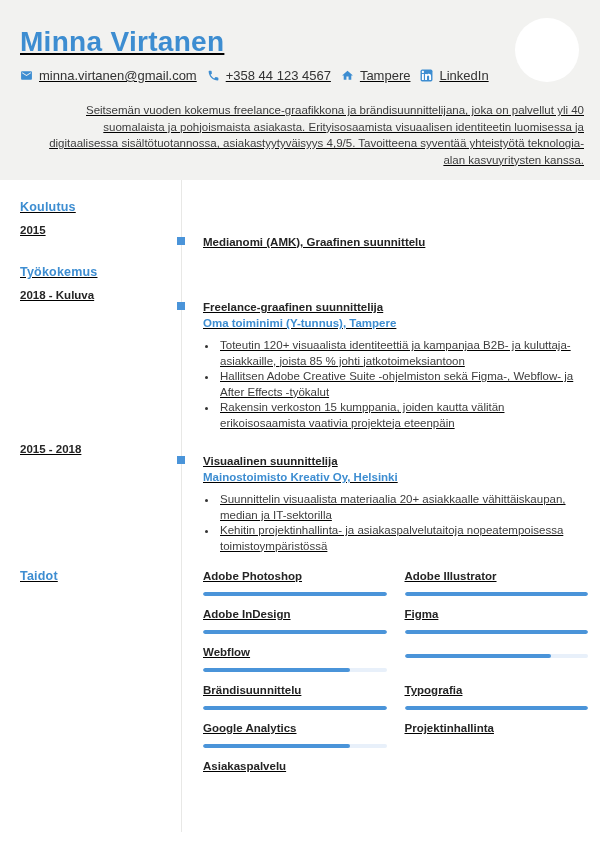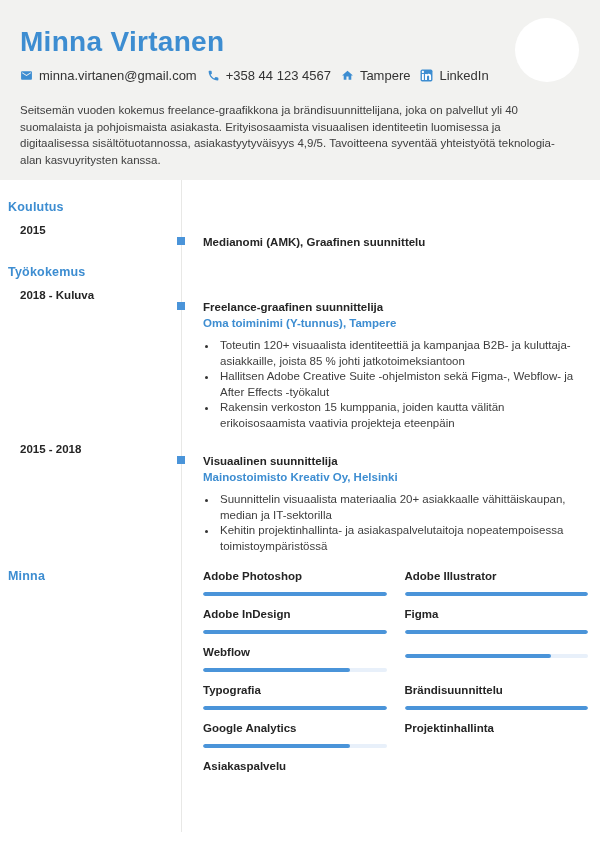--- a/index.html
+++ b/index.html
@@ -1,19 +1,20 @@
 <!DOCTYPE html>
 <html style="--accent: #3d8dd1; --header-bg: #f2f2f0; --page-bg: #ffffff; --avatar-bg: #ffffff; --bar-fill: #4a94d9; --bar-track: #e8f0fa; --divider: #e8e8e6; --text: #3d3d3d; --text-strong: #252525;"><head>
 <meta charset="utf-8">
 <style>
   html,body { margin:0; padding:0; background:#fff; }
   .page {
     position:relative; width:600px; height:848px; overflow:hidden;
     background:var(--page-bg,#fff);
     font-family:"Liberation Sans", sans-serif;
+    text-decoration:underline;
     -webkit-font-smoothing:antialiased;
   }
   
   .header {
     position:relative; height:180px; box-sizing:border-box;
     background:var(--header-bg,#f2f2f0);
     padding:27px 30px 0 20px;
   }
   .avatar {
     position:absolute; left:515px; top:18px; width:64px; height:64px;
@@ -26,32 +27,32 @@
   .contacts {
     display:flex; align-items:center; gap:10px; margin-top:11px;
     font-size:13px; color:#333;
   }
   .contact { display:inline-flex; align-items:center; gap:6px; }
   .cicon { display:inline-flex; }
   .cicon svg { display:block; width:13px; height:13px; }
   .cicon svg .ic { fill:var(--accent,#3d8dd1); }
   .cicon svg .li-fg { fill:#fff; }
   .summary {
-    margin:19px 0 0; width:552px;
-    font-size:11.5px; line-height:16.5px; color:var(--text,#3d3d3d);
+    margin:19px 12px 0; width:552px;
+    font-size:11.5px; line-height:16.5px; color:var(--text,#3d3d3d);text-align:right;
   }
   
   .main { position:relative; box-sizing:border-box; height:668px; padding-top:20px; }
   .main::before {
     content:""; position:absolute; left:181px; top:0; height:652px; width:1px;
     background:var(--divider,#e8e8e6);
   }
   .section { position:relative; margin-bottom:15px; }
   .sec-heading {
-    margin:0 0 8px; padding-left:8px;
+    margin:0 0 8px; padding-left:20px;
     font-size:12.5px; font-weight:700; letter-spacing:.2px;
     color:var(--accent,#3d8dd1);
   }
   .entry { display:grid; grid-template-columns:182px 1fr; margin-bottom:10px; }
   .period {
     padding-left:20px; font-size:11.5px; font-weight:700;
     color:var(--text-strong,#252525); line-height:16px;
   }
   .entry-body { position:relative; padding:0 22px 0 21px;margin-top:12px; }
   .marker {
@@ -174,21 +175,21 @@
       <ul class="bullets">
                 <li>Suunnittelin visuaalista materiaalia 20+ asiakkaalle vähittäiskaupan, median ja IT-sektorilla</li>
                 <li>Kehitin projektinhallinta- ja asiakaspalvelutaitoja nopeatempoisessa toimistoympäristössä</li>
               </ul>
     </div>
   </div>
 </div>
   </section>
 
   <section class="section skills-section">
-    <h2 class="sec-heading">Minna</h2>
+    <h2 class="sec-heading">Taidot</h2>
     <div class="skills-grid">
   <div class="skill">
     <div class="skill-label">Adobe Photoshop</div>
     <div class="skill-bar">
       <div class="skill-fill" style="width: 100%;"></div>
     </div>
   </div>
 
   <div class="skill">
     <div class="skill-label">Adobe Illustrator</div>
@@ -218,28 +219,28 @@
     </div>
   </div>
 
   <div class="skill">
     <div class="skill-bar">
       <div class="skill-fill" style="width: 80%;"></div>
     </div>
   </div>
 
   <div class="skill">
+    <div class="skill-label">Brändisuunnittelu</div>
+    <div class="skill-bar">
+      <div class="skill-fill" style="width: 100%;"></div>
+    </div>
+  </div>
+
+  <div class="skill">
     <div class="skill-label">Typografia</div>
-    <div class="skill-bar">
-      <div class="skill-fill" style="width: 100%;"></div>
-    </div>
-  </div>
-
-  <div class="skill">
-    <div class="skill-label">Brändisuunnittelu</div>
     <div class="skill-bar">
       <div class="skill-fill" style="width: 100%;"></div>
     </div>
   </div>
 
   <div class="skill">
     <div class="skill-label">Google Analytics</div>
     <div class="skill-bar">
       <div class="skill-fill" style="width: 80%;"></div>
     </div>

